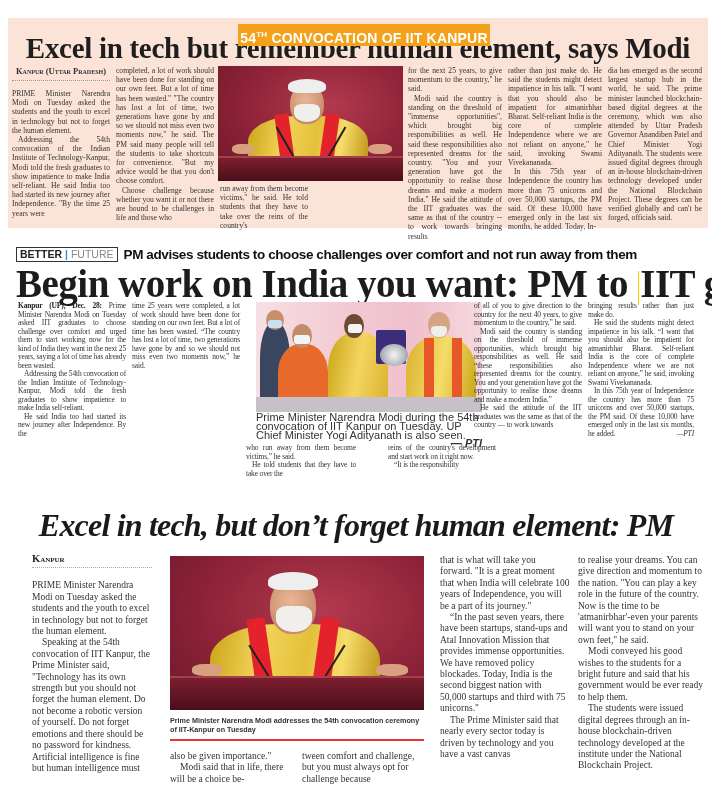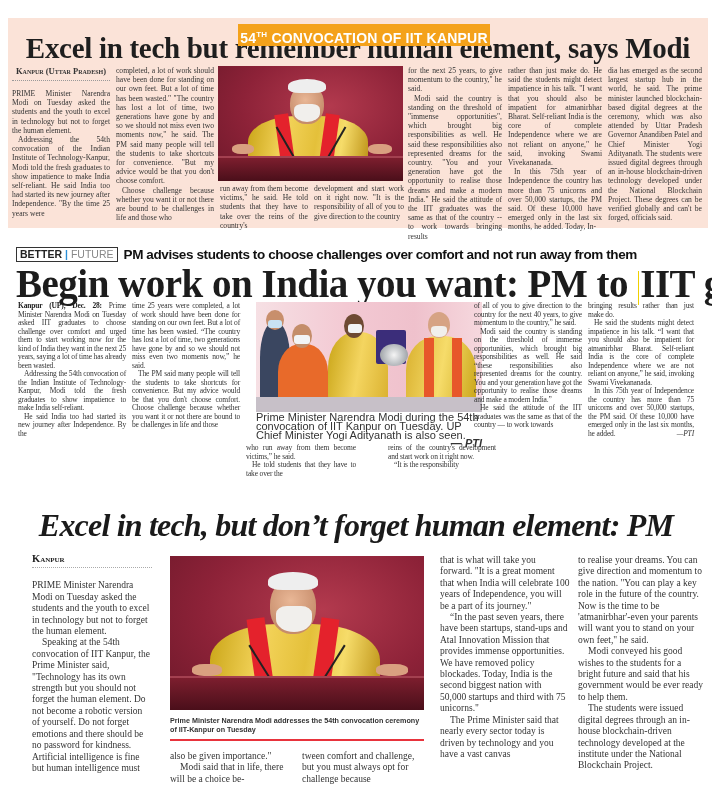--- a/index.html
+++ b/index.html
@@ -99,23 +99,20 @@
       <div class="hand" style="left:14px;top:78px;width:22px;height:10px;"></div>
       <div class="hand" style="left:150px;top:78px;width:24px;height:10px;"></div>
       <div class="mic" style="left:80px;top:55px;height:45px;transform:rotate(-30deg);"></div>
       <div class="mic" style="left:104px;top:55px;height:45px;transform:rotate(30deg);"></div>
       <div class="podium"></div>
     </div>
 
     <div class="a1-col" style="left:208px;top:118px;width:88px;">
       <p class="noindent">run away from them become victims," he said. He told students that they have to take over the reins of the country's</p>
     </div>
-    <div class="a1-col" style="left:302px;top:118px;width:90px;">
-      <p class="noindent">development and start work on it right now. "It is the responsibility of all of you to give direction to the country</p>
-    </div>
     <div class="a1-col" style="left:396px;width:94px;">
       <p class="noindent">for the next 25 years, to give momentum to the country," he said.</p>
       <p>Modi said the country is standing on the threshold of "immense opportunities", which brought big responsibilities as well. He said these responsibilities also represented dreams for the country. "You and your generation have got the opportunity to realise those dreams and make a modern India." He said the attitude of the IIT graduates was the same as that of the country -- to work towards bringing results</p>
     </div>
     <div class="a1-col" style="left:496px;width:94px;">
       <p class="noindent">rather than just make do. He said the students might detect impatience in his talk. "I want that you should also be impatient for atmanirbhar Bharat. Self-reliant India is the core of complete Independence where we are not reliant on anyone," he said, invoking Swami Vivekananada.</p>
       <p>In this 75th year of Independence the country has more than 75 unicorns and over 50,000 startups, the PM said. Of these 10,000 have emerged only in the last six months, he added. Today, In-</p>
     </div>
     <div class="a1-col" style="left:596px;width:94px;">
       <p class="noindent">dia has emerged as the second largest startup hub in the world, he said. The prime minister launched blockchain-based digital degrees at the ceremony, which was also attended by Uttar Pradesh Governor Anandiben Patel and Chief Minister Yogi Adityanath. The students were issued digital degrees through an in-house blockchain-driven technology developed under the National Blockchain Project. These degrees can be verified globally and can't be forged, officials said.</p>
@@ -135,21 +132,20 @@
   <h1 class="a2-headline"><span>Begin work on India you want: PM to </span><span class="a2-cursor"></span><span>IIT grads</span></h1>
 
   <div class="a2-cols">
     <div class="a2-col" style="left:0;top:0;width:108px;">
       <p class="noindent"><b>Kanpur (UP), Dec. 28:</b> <span>Prime Minister Narendra Modi on Tuesday asked IIT graduates to choose challenge over comfort and urged them to start working now for the kind of India they want in the next 25 years, saying a lot of time has already been wasted.</span></p>
       <p>Addressing the 54th convocation of the Indian Institute of Technology-Kanpur, Modi told the fresh graduates to show impatience to make India self-reliant.</p>
       <p>He said India too had started its new journey after Independence. By the</p>
     </div>
     <div class="a2-col" style="left:114px;top:0;width:108px;">
       <p class="noindent">time 25 years were completed, a lot of work should have been done for standing on our own feet. But a lot of time has been wasted. “The country has lost a lot of time, two generations have gone by and so we should not miss even two moments now,” he said.</p>
-      <p>The PM said many people will tell the students to take shortcuts for convenience. But my advice would be that you don't choose comfort. Choose challenge because whether you want it or not there are bound to be challenges in life and those</p>
     </div>
 
     <div class="a2-photo">
       <div class="photo2-bg"></div>
       <div class="person" style="left:4px;top:20px;width:30px;height:80px;background:#3a4660;"></div>
       <div class="phead" style="left:10px;top:8px;width:18px;height:20px;"></div>
       <div class="mask" style="left:12px;top:18px;width:14px;height:8px;background:#c8e2f4;"></div>
       <div class="person" style="left:22px;top:42px;width:50px;height:62px;background:#e86a2a;"></div>
       <div class="phead" style="left:36px;top:22px;width:20px;height:24px;background:#c48d6a;"></div>
       <div class="mask" style="left:38px;top:33px;width:16px;height:9px;"></div>

